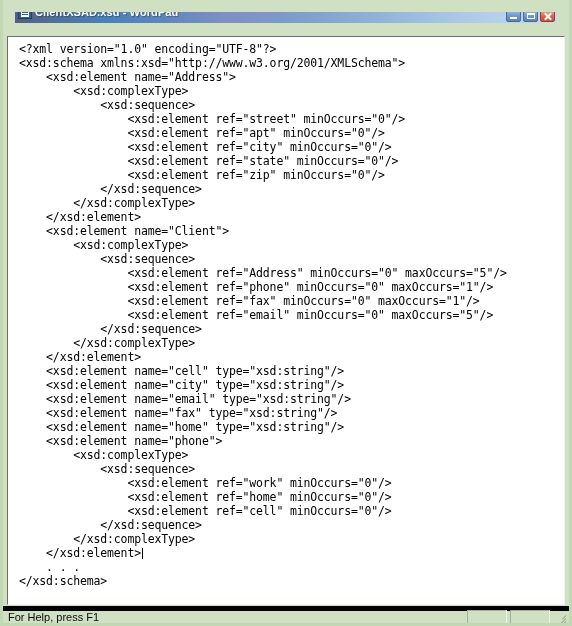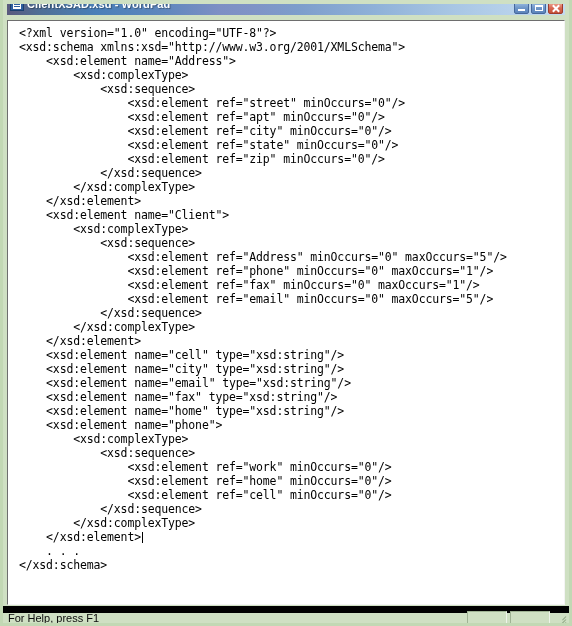--- a/index.html
+++ b/index.html
@@ -36,21 +36,21 @@
     height: 11px;
     flex: 0 0 11px;
     background: linear-gradient(to right,
         #5a5a7e 0%, #4f6f96 6%, #4a7fb8 16%,
         #5f87bd 28%, #7d8fc4 38%, #7f93c6 44%,
         #7d9dcb 52%, #8fb1d8 66%, #a8c6e4 80%,
         #b9d3ec 92%, #c3dbf0 100%);
     display: flex;
     align-items: flex-end;
     overflow: hidden;
-    margin: 4px;
+    margin: 12px;
   }
   .titlebar-inner {
     position: absolute;
     left: 0; right: 0;
     bottom: 0;
     height: 22px;
     display: flex;
     align-items: center;
   }
   .app-icon {
@@ -178,21 +178,21 @@
   
   .statusbar {
     flex: 0 0 17px;
     height: 17px;
     background: #cfe0c3;
     display: flex;
     align-items: center;
     box-sizing: border-box;
     padding: 0 1px 0 0;
     position: relative;
-    border-top: 7px solid #000000;
+    border-top: 5px solid #000000;
   }
   .status-text {
     font-size: 11px;
     color: #0a0a0a;
     padding-left: 5px;
     flex: 1 1 auto;
     white-space: nowrap;
     line-height: 14px;
   }
   .status-pane {

